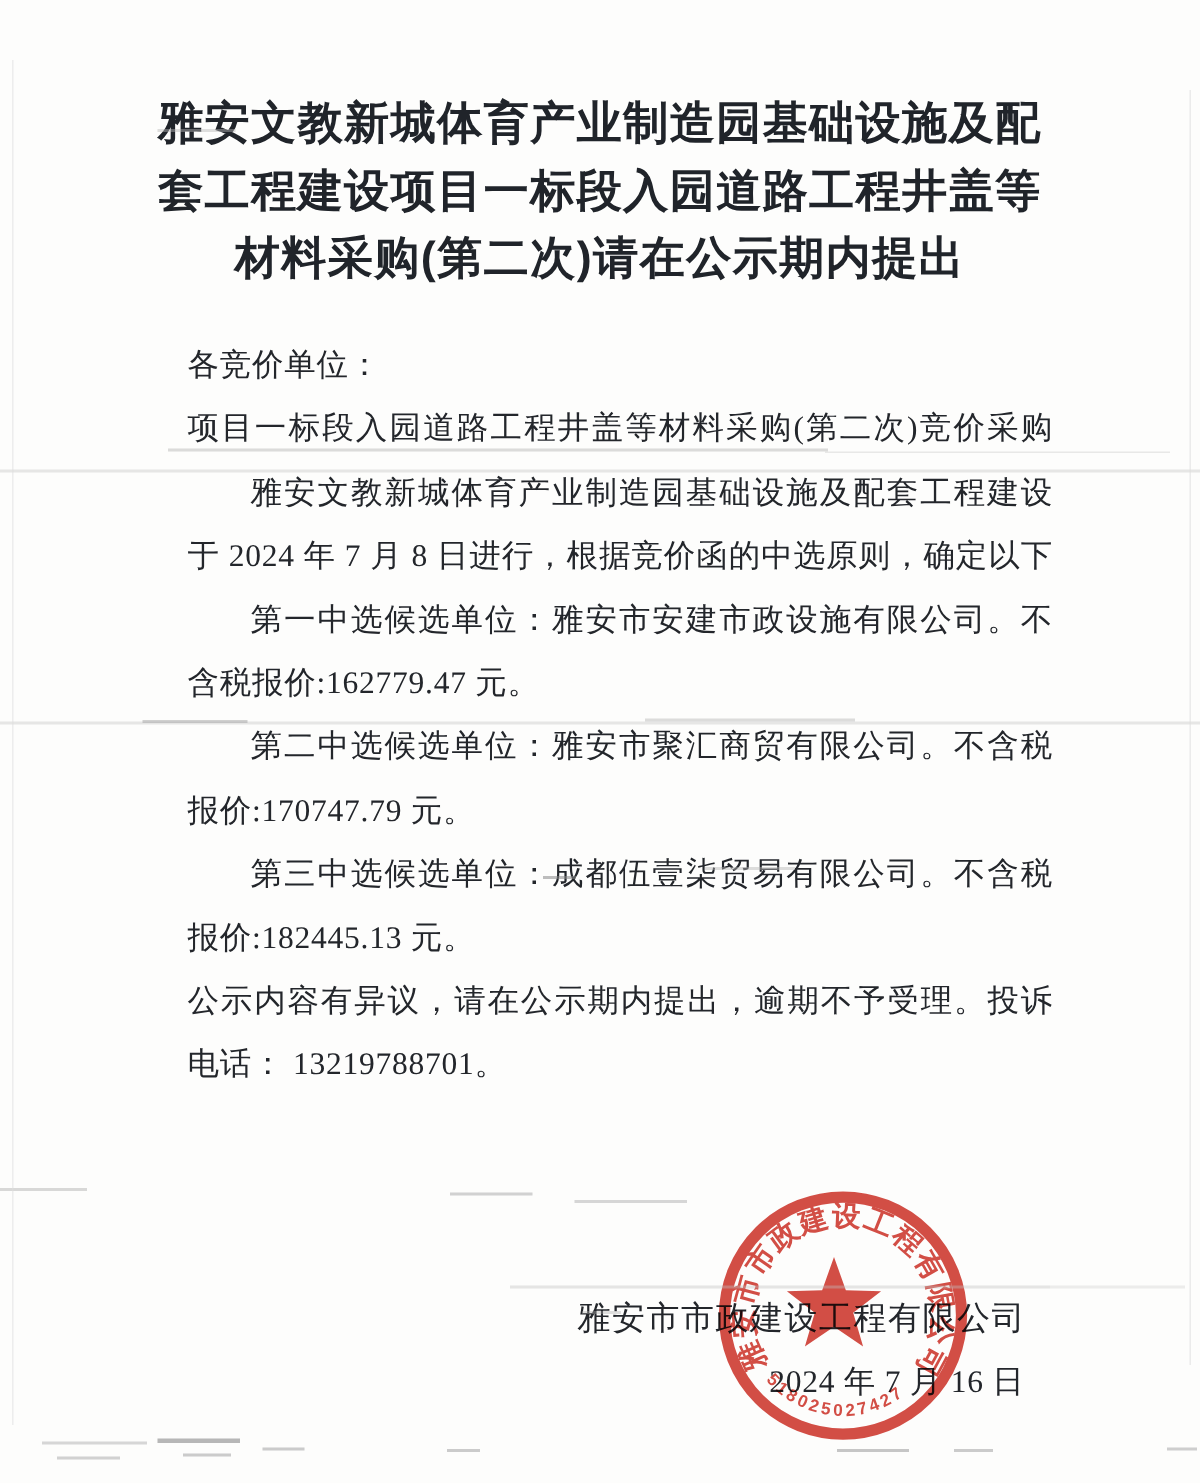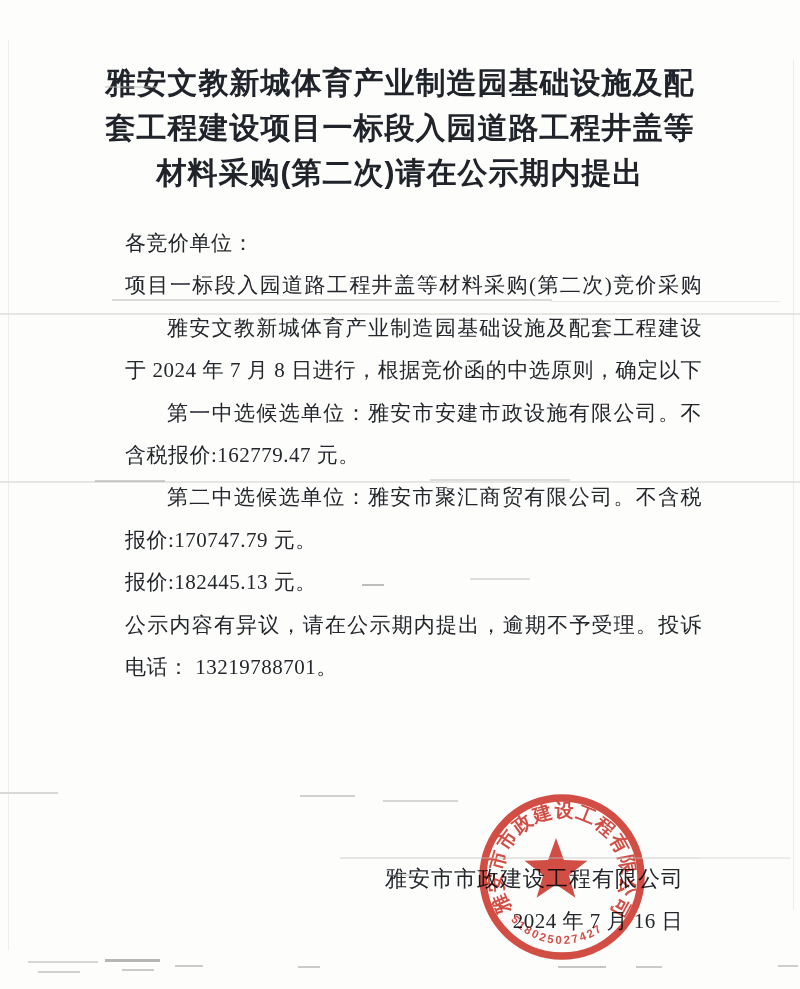--- a/index.html
+++ b/index.html
@@ -80,20 +80,21 @@
 
   <div class="doc-body">
       <div class="line">各竞价单位：</div>
       <div class="line stretch">项目一标段入园道路工程井盖等材料采购(第二次)竞价采购</div>
       <div class="line indent stretch">雅安文教新城体育产业制造园基础设施及配套工程建设</div>
       <div class="line stretch">于 2024 年 7 月 8 日进行，根据竞价函的中选原则，确定以下</div>
       <div class="line indent stretch">第一中选候选单位：雅安市安建市政设施有限公司。不</div>
       <div class="line">含税报价:162779.47 元。</div>
       <div class="line indent stretch">第二中选候选单位：雅安市聚汇商贸有限公司。不含税</div>
       <div class="line">报价:170747.79 元。</div>
+      <div class="line indent stretch">第三中选候选单位：成都伍壹柒贸易有限公司。不含税</div>
       <div class="line">报价:182445.13 元。</div>
       <div class="line stretch">公示内容有异议，请在公示期内提出，逾期不予受理。投诉</div>
       <div class="line">电话： 13219788701。</div>
     </div>
 
   <div class="sig-company">雅安市市政建设工程有限公司</div>
   <div class="sig-date">2024 年 7 月 16 日</div>
 
   <div class="stamp">
     <svg viewBox="0 0 202 202" xmlns="http://www.w3.org/2000/svg">

